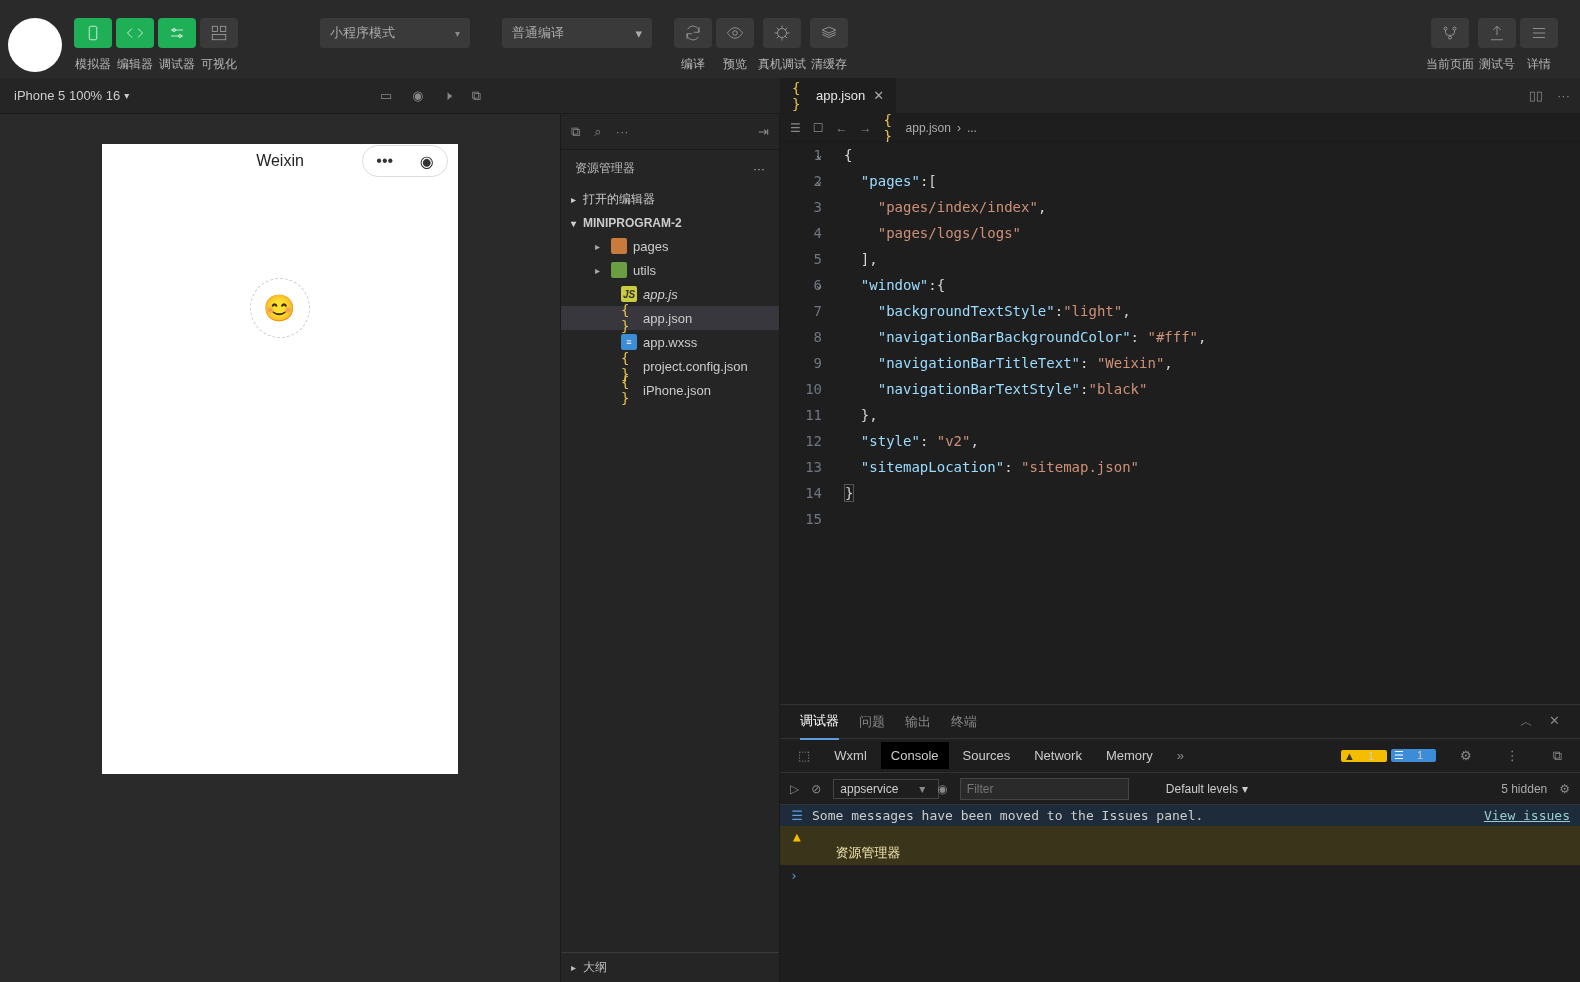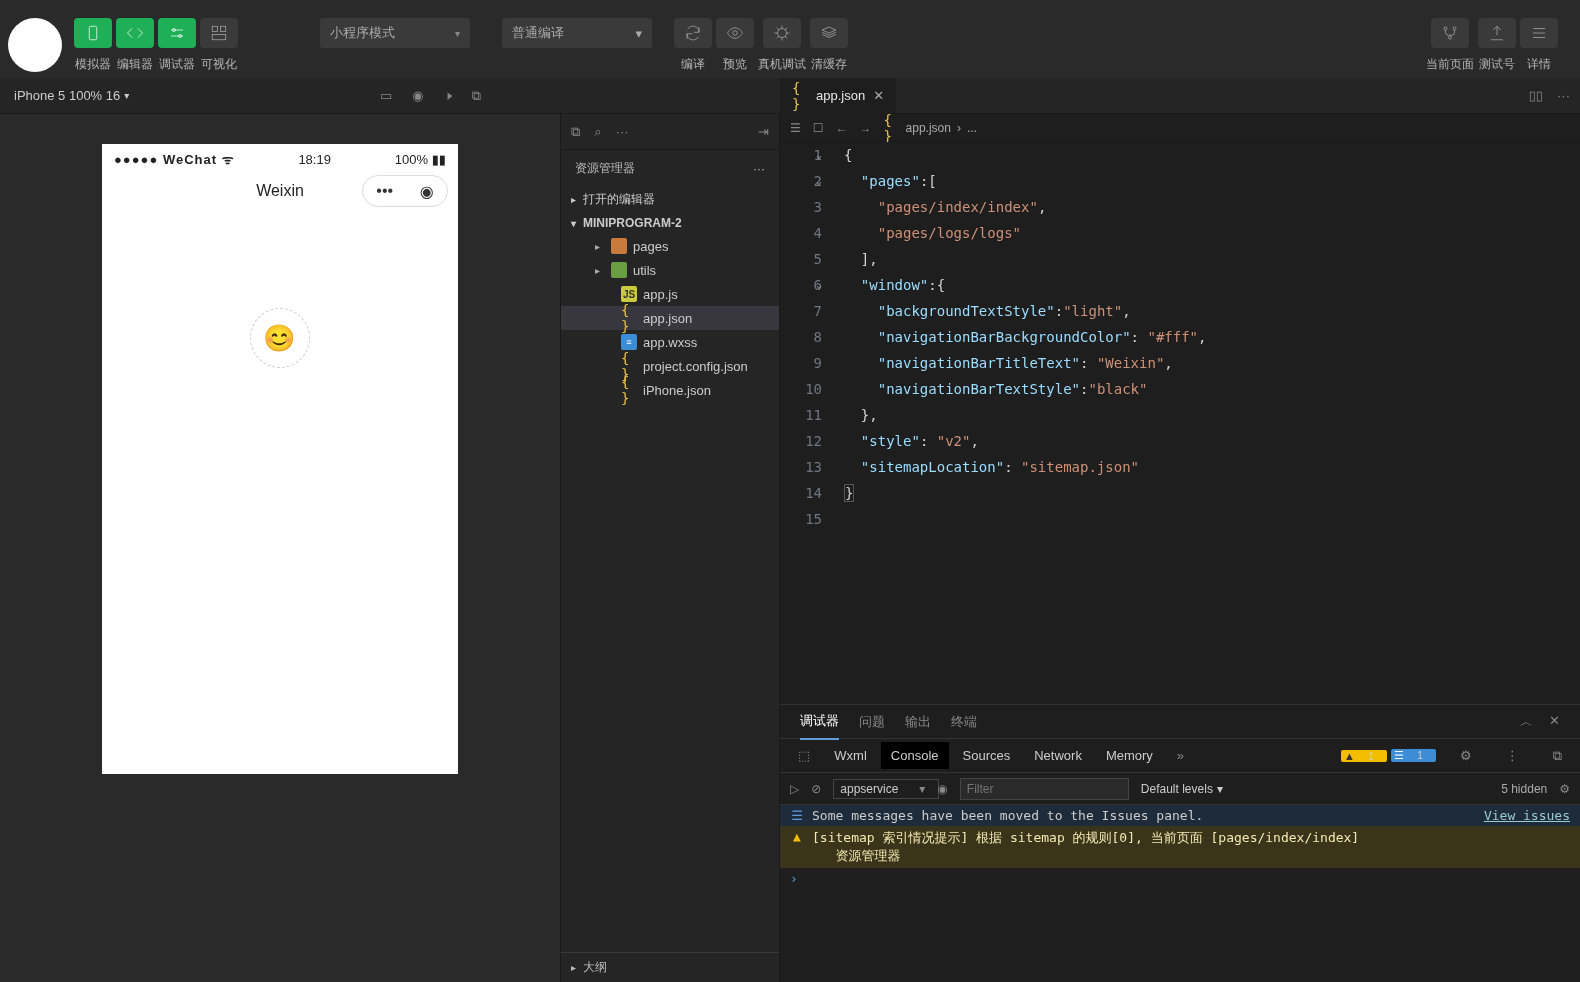--- a/index.html
+++ b/index.html
@@ -93,21 +93,21 @@
 .devtools-tabs span { color: #ccc; padding: 6px 10px; cursor: pointer; }
 .devtools-tabs span.active { background: #000; }
 .devtools-tabs .warn-badge { margin-left: auto; display: flex; gap: 4px; align-items: center; font-size: 12px; }
 .warn-badge .w { background: #f4bd00; color: #333; padding: 0 3px; border-radius: 2px; font-size: 11px;}
 .warn-badge .i { background: #3c8dd6; color: #fff; padding: 0 3px; border-radius: 2px; font-size: 11px;}
 .devtools-tabs .gear { color: #888; margin-left: 10px; cursor: pointer; }
 
 .console-toolbar { height: 32px; display: flex; align-items: center; gap: 12px; padding: 0 10px; border-bottom: 1px solid #333; font-size: 12px; color: #ccc; }
 .console-toolbar select, .console-toolbar input { background: #2a2a2a; border: 1px solid #444; color: #ccc; height: 22px; font-size: 12px; padding: 0 6px; }
 .console-toolbar .filter { flex: 0 0 110px; }
-.console-toolbar .levels { display: flex; align-items: flex-start; gap: 4px; }
+.console-toolbar .levels { display: flex; align-items: flex-start; gap: 4px; margin-left: 25px; }
 .console-toolbar .hidden-count { margin-left: auto; color: #aaa; }
 
 .console-body { flex: 1; font-family: Consolas, monospace; font-size: 13px; overflow: auto; }
 .console-line { padding: 3px 10px; display: flex; gap: 8px; align-items: flex-start; }
 .console-line.info { background: #1e2b3a; }
 .console-line.warn { background: #3a341a; color: #f4e9b2; }
 .console-line .lead-icon { width: 14px; text-align: center; }
 .console-line .viewissues { margin-left: auto; color: #9cc; text-decoration: underline; cursor: pointer; }
 .console-prompt { padding: 3px 10px; color: #5e9cde; }
 </style>
@@ -244,25 +244,20 @@
 <div class="main">
 
   <div class="simulator">
     <div style="position:absolute; left:380px; top:88px; display:flex; gap:20px; color:#888;">
       <span style="cursor:pointer">▭</span>
       <span style="cursor:pointer">◉</span>
       <span style="cursor:pointer">🕨</span>
       <span style="cursor:pointer">⧉</span>
     </div>
     <div class="phone">
-      <div class="phone-status">
-        <span class="signal">●●●●● <span>WeChat</span> ᯤ</span>
-        <span>18:19</span>
-        <span><span>100%</span> ▮▮</span>
-      </div>
       <div class="phone-nav">
         <span class="title">Weixin</span>
         <div class="phone-capsule">
           <span>•••</span>
           <span>◉</span>
         </div>
       </div>
       <div class="phone-content">
         <div class="smiley">
           <span style="font-size:26px">😊</span>
@@ -297,21 +292,21 @@
         <div class="tree-item nested">
           <span style="width:10px;font-size:10px;color:#aaa">▸</span>
           <span class="file-icon folder-orange"></span>
           <span>pages</span>
         </div>
         <div class="tree-item nested">
           <span style="width:10px;font-size:10px;color:#aaa">▸</span>
           <span class="file-icon folder-green"></span>
           <span>utils</span>
         </div>
-        <div class="tree-item nested" style="padding-left: 44px;">
+        <div class="tree-item nested" style="padding-left: 44px; font-style: italic;">
           <span style="width:10px"></span>
           <span class="file-icon js">JS</span>
           <span>app.js</span>
         </div>
         <div class="tree-item nested selected" style="padding-left: 44px;">
           <span style="width:10px"></span>
           <span class="file-icon json">{ }</span>
           <span>app.json</span>
         </div>
         <div class="tree-item nested" style="padding-left: 44px;">
@@ -442,20 +437,20 @@
         <span style="color:#888">⚙</span>
       </div>
       <div class="console-body">
         <div class="console-line info">
           <span class="lead-icon" style="color:#5e9cde">☰</span>
           <span>Some messages have been moved to the Issues panel.</span>
           <span class="viewissues">View issues</span>
         </div>
         <div class="console-line warn">
           <span class="lead-icon" style="color:#f4bd00">▲</span>
-          <span><span>[sitemap 索引情况提示] 根据 sitemap 的规则[0], 当前页面 [pages/index/index] </span><br>&nbsp;&nbsp;&nbsp;<span>资源管理器</span></span>
+          <span><br>&nbsp;&nbsp;&nbsp;<span>资源管理器</span></span>
         </div>
         <div class="console-prompt">›</div>
       </div>
     </div>
   </div>
 
 </div>
 
 </body></html>

